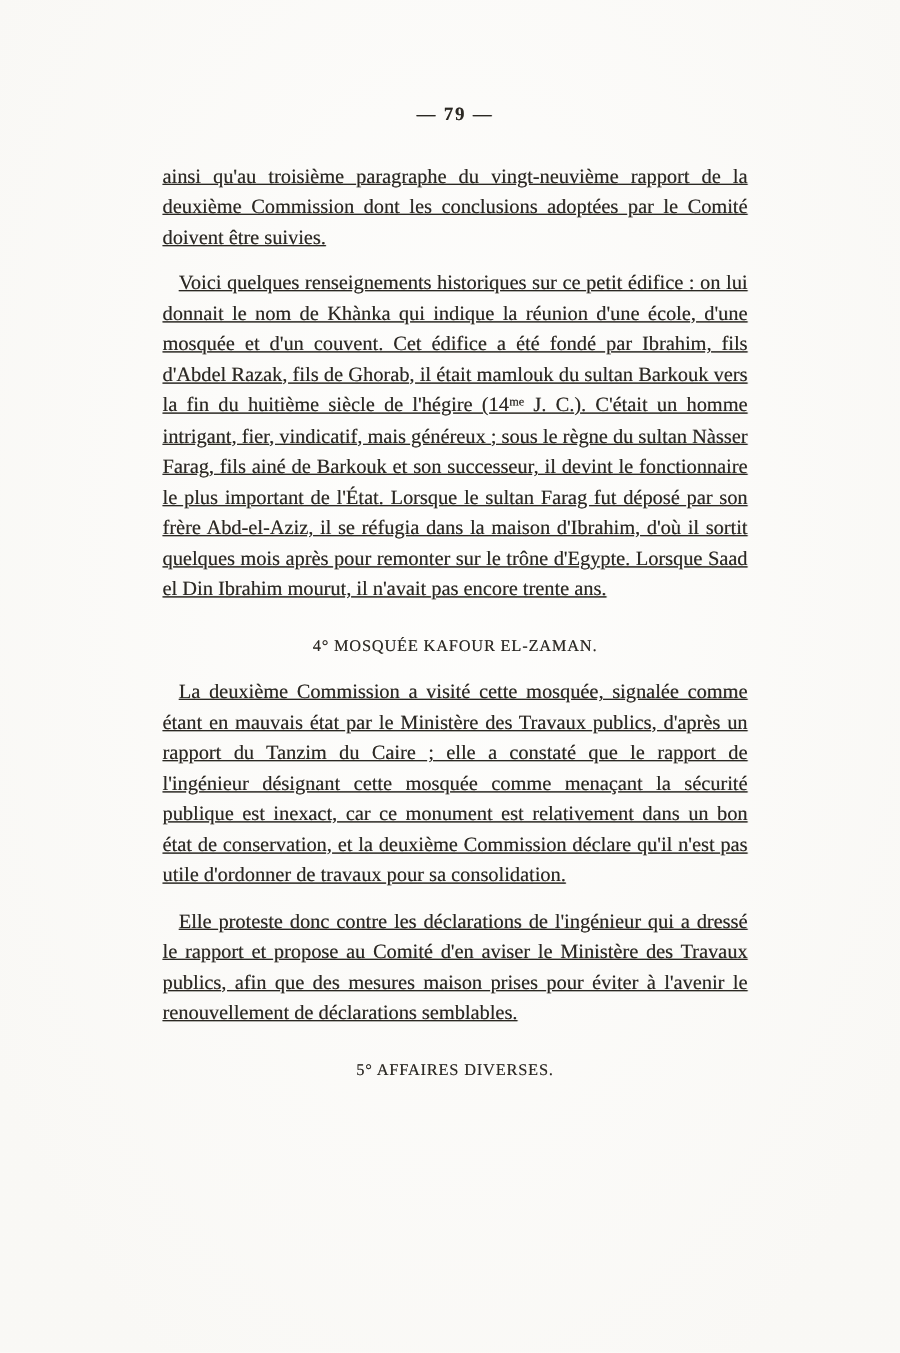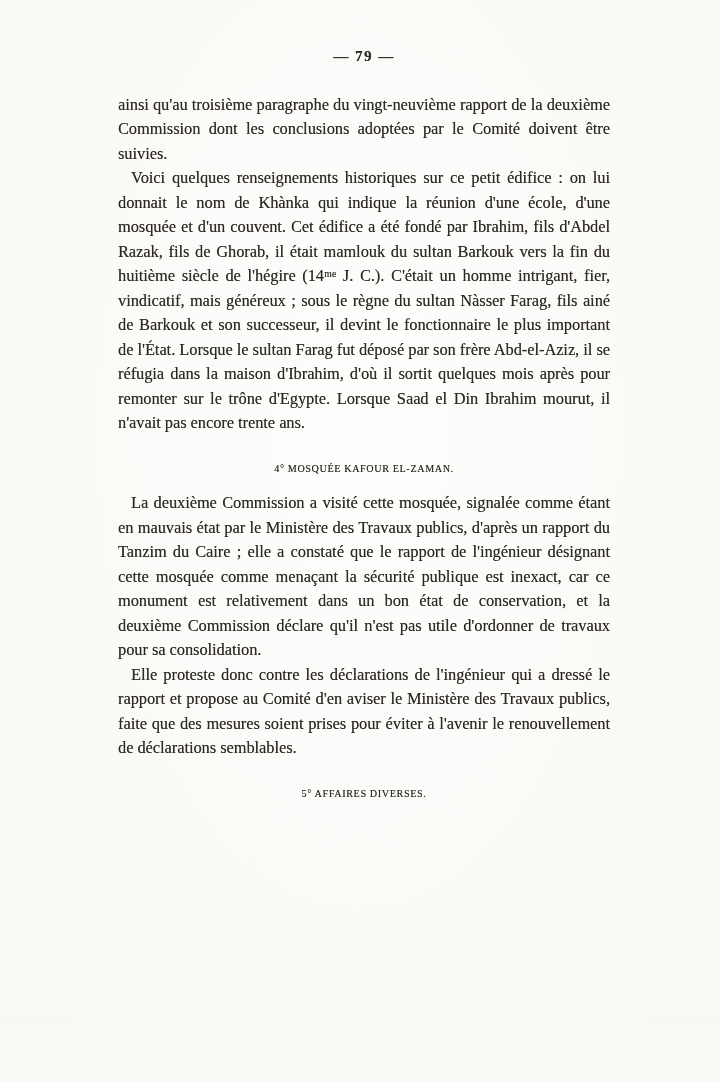--- a/index.html
+++ b/index.html
@@ -14,46 +14,46 @@
   }
   body {
     background: var(--paper);
     font-family: "Liberation Serif", "DejaVu Serif", serif;
     color: var(--ink);
   }
   .page {
     position: relative;
     width: 720px;
     height: 1082px;
-    padding-top: 44px;
+    padding-top: 80px;
     background:
       radial-gradient(ellipse at 50% 40%, rgba(255,255,255,0.6), rgba(0,0,0,0.012) 85%),
       var(--paper);
   }
   .text-block {
     margin-left: 118px;
     width: 492px;
     font-size: 16.3px;
     line-height: 24.5px;
     text-align: justify;
     text-shadow: 0.25px 0 0 rgba(43,40,35,0.55);
   }
   .page-number {
     text-align: center;
     font-weight: bold;
     font-size: 15px;
     letter-spacing: 1.5px;
     margin-bottom: 24px;
     text-shadow: 0.25px 0 0 rgba(43,40,35,0.55);
   }
-  p.para { margin: 0; }
+  p.para { margin: 12px; text-decoration: underline; }
   p.indent { text-indent: 13px; }
   h2.heading {
     text-align: center;
-    font-size: 10px;
+    font-size: 13px;
     font-weight: normal;
     letter-spacing: 0.7px;
     margin: 21px 0 10px 0;
     text-indent: 0;
   }
   .marker {
     font-style: italic;
     margin-right: 0.35em;
   }
 </style>
@@ -66,20 +66,20 @@
     <div class="page-number">— 79 —</div>
 
     <p class="para">ainsi qu'au troisième paragraphe du vingt-neuvième rapport de la deuxième Commission dont les conclusions adoptées par le Comité doivent être suivies.</p>
 
     <p class="para indent">Voici quelques renseignements historiques sur ce petit édifice : on lui donnait le nom de Khànka qui indique la réunion d'une école, d'une mosquée et d'un couvent. Cet édifice a été fondé par Ibrahim, fils d'Abdel Razak, fils de Ghorab, il était mamlouk du sultan Barkouk vers la fin du huitième siècle de l'hégire (14ᵐᵉ J. C.). C'était un homme intrigant, fier, vindicatif, mais généreux ; sous le règne du sultan Nàsser Farag, fils ainé de Barkouk et son successeur, il devint le fonctionnaire le plus important de l'État. Lorsque le sultan Farag fut déposé par son frère Abd-el-Aziz, il se réfugia dans la maison d'Ibrahim, d'où il sortit quelques mois après pour remonter sur le trône d'Egypte. Lorsque Saad el Din Ibrahim mourut, il n'avait pas encore trente ans.</p>
 
     <h2 class="heading">4° MOSQUÉE KAFOUR EL-ZAMAN.</h2>
 
     <p class="para indent">La deuxième Commission a visité cette mosquée, signalée comme étant en mauvais état par le Ministère des Travaux publics, d'après un rapport du Tanzim du Caire ; elle a constaté que le rapport de l'ingénieur désignant cette mosquée comme menaçant la sécurité publique est inexact, car ce monument est relativement dans un bon état de conservation, et la deuxième Commission déclare qu'il n'est pas utile d'ordonner de travaux pour sa consolidation.</p>
 
-    <p class="para indent">Elle proteste donc contre les déclarations de l'ingénieur qui a dressé le rapport et propose au Comité d'en aviser le Ministère des Travaux publics, faite que des mesures soient prises pour éviter à l'avenir le renouvellement de déclarations semblables.</p>
+    <p class="para indent">Elle proteste donc contre les déclarations de l'ingénieur qui a dressé le rapport et propose au Comité d'en aviser le Ministère des Travaux publics, afin que des mesures maison prises pour éviter à l'avenir le renouvellement de déclarations semblables.</p>
 
     <h2 class="heading">5° AFFAIRES DIVERSES.</h2>
 
 
 
   </div>
 </div>
 
 </body></html>

